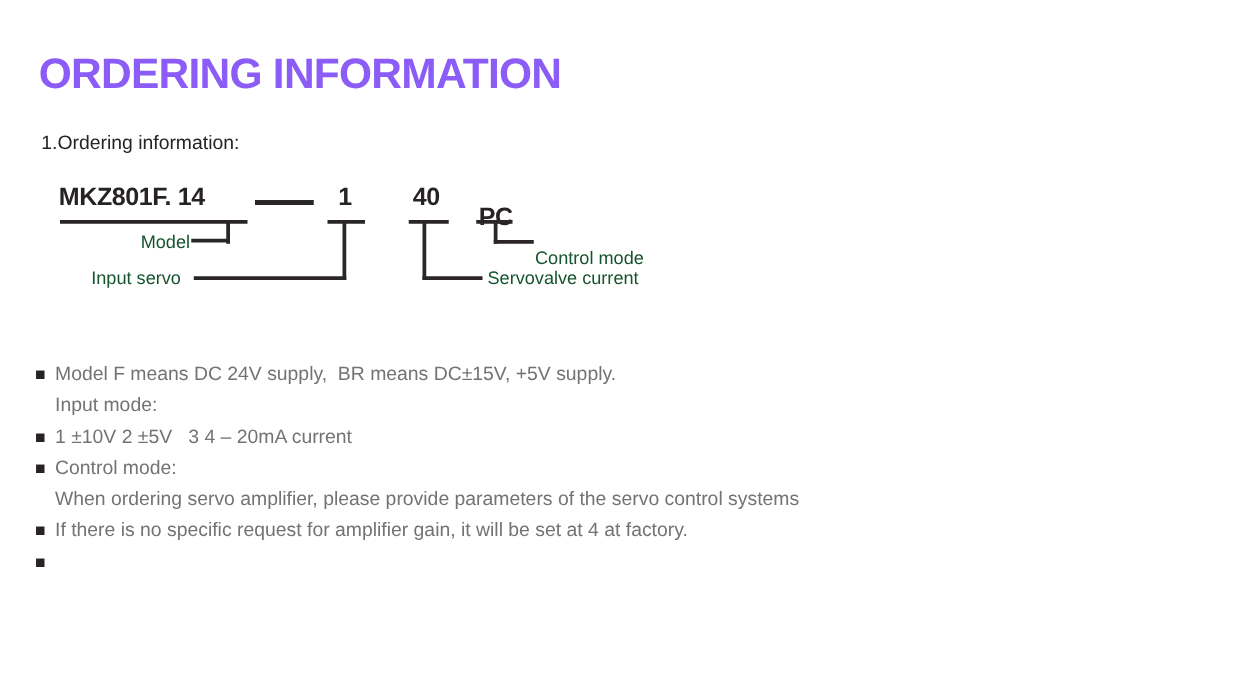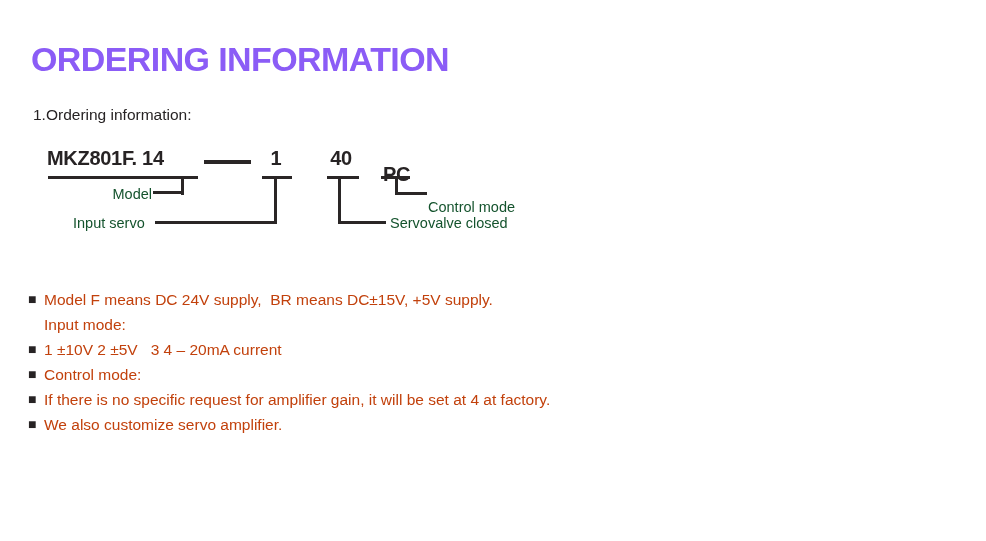--- a/index.html
+++ b/index.html
@@ -44,21 +44,21 @@
   .lbl-servo   { left: 390px; top: 214px; }
   .lbl-control { left: 428px; top: 188px; margin-top: 10px; }
 
   
   .notes { left: 28px; top: 287px; width: 940px; }
   .note-row { display: flex; align-items: center; height: 25px; }
   .bullet {
     width: 16px; flex: 0 0 16px;
     font-size: 14px; line-height: 25px; color: #272324;
   }
-  .note-text { font-size: 15.5px; white-space: pre; color: #c2410c; }
+  .note-text { font-size: 15.5px; white-space: pre; color: #737373; }
 </style>
 </head>
 <body>
 
 <div class="abs page-title">ORDERING INFORMATION</div>
 
 <div class="abs section-heading">1.Ordering information:</div>
 
 <div>
 
@@ -79,21 +79,21 @@
   <div class="ln" style="left:327px; top:176px; width:32px; height:3px;"></div>
   <div class="ln" style="left:338px; top:176px; width:3px;  height:48px;"></div>
   <div class="ln" style="left:338px; top:221px; width:48px; height:3px;"></div>
 
   <div class="ln" style="left:381px; top:176px; width:29px; height:3px;"></div>
   <div class="ln" style="left:395px; top:176px; width:3px;  height:19px;"></div>
   <div class="ln" style="left:395px; top:192px; width:32px; height:3px;"></div>
 
   <div class="abs diagram-label lbl-model">Model</div>
   <div class="abs diagram-label lbl-input">Input servo</div>
-  <div class="abs diagram-label lbl-servo">Servovalve closed</div>
+  <div class="abs diagram-label lbl-servo">Servovalve current</div>
   <div class="abs diagram-label lbl-control">Control mode</div>
 </div>
 
 <div class="abs notes">
   <div class="note-row">
     <span class="bullet">■</span>
     <span class="note-text">Model F means DC 24V supply,  BR means DC±15V, +5V supply.</span>
   </div>
   <div class="note-row">
     <span class="bullet"></span>
@@ -101,20 +101,23 @@
   </div>
   <div class="note-row">
     <span class="bullet">■</span>
     <span class="note-text">1 ±10V 2 ±5V   3 4 – 20mA current</span>
   </div>
   <div class="note-row">
     <span class="bullet">■</span>
     <span class="note-text">Control mode:</span>
   </div>
   <div class="note-row">
+    <span class="bullet"></span>
+    <span class="note-text">When ordering servo amplifier, please provide parameters of the servo control systems</span>
+  </div>
+  <div class="note-row">
     <span class="bullet">■</span>
     <span class="note-text">If there is no specific request for amplifier gain, it will be set at 4 at factory.</span>
   </div>
   <div class="note-row">
     <span class="bullet">■</span>
-    <span class="note-text">We also customize servo amplifier.</span>
   </div>
 </div>
 
 </body></html>

